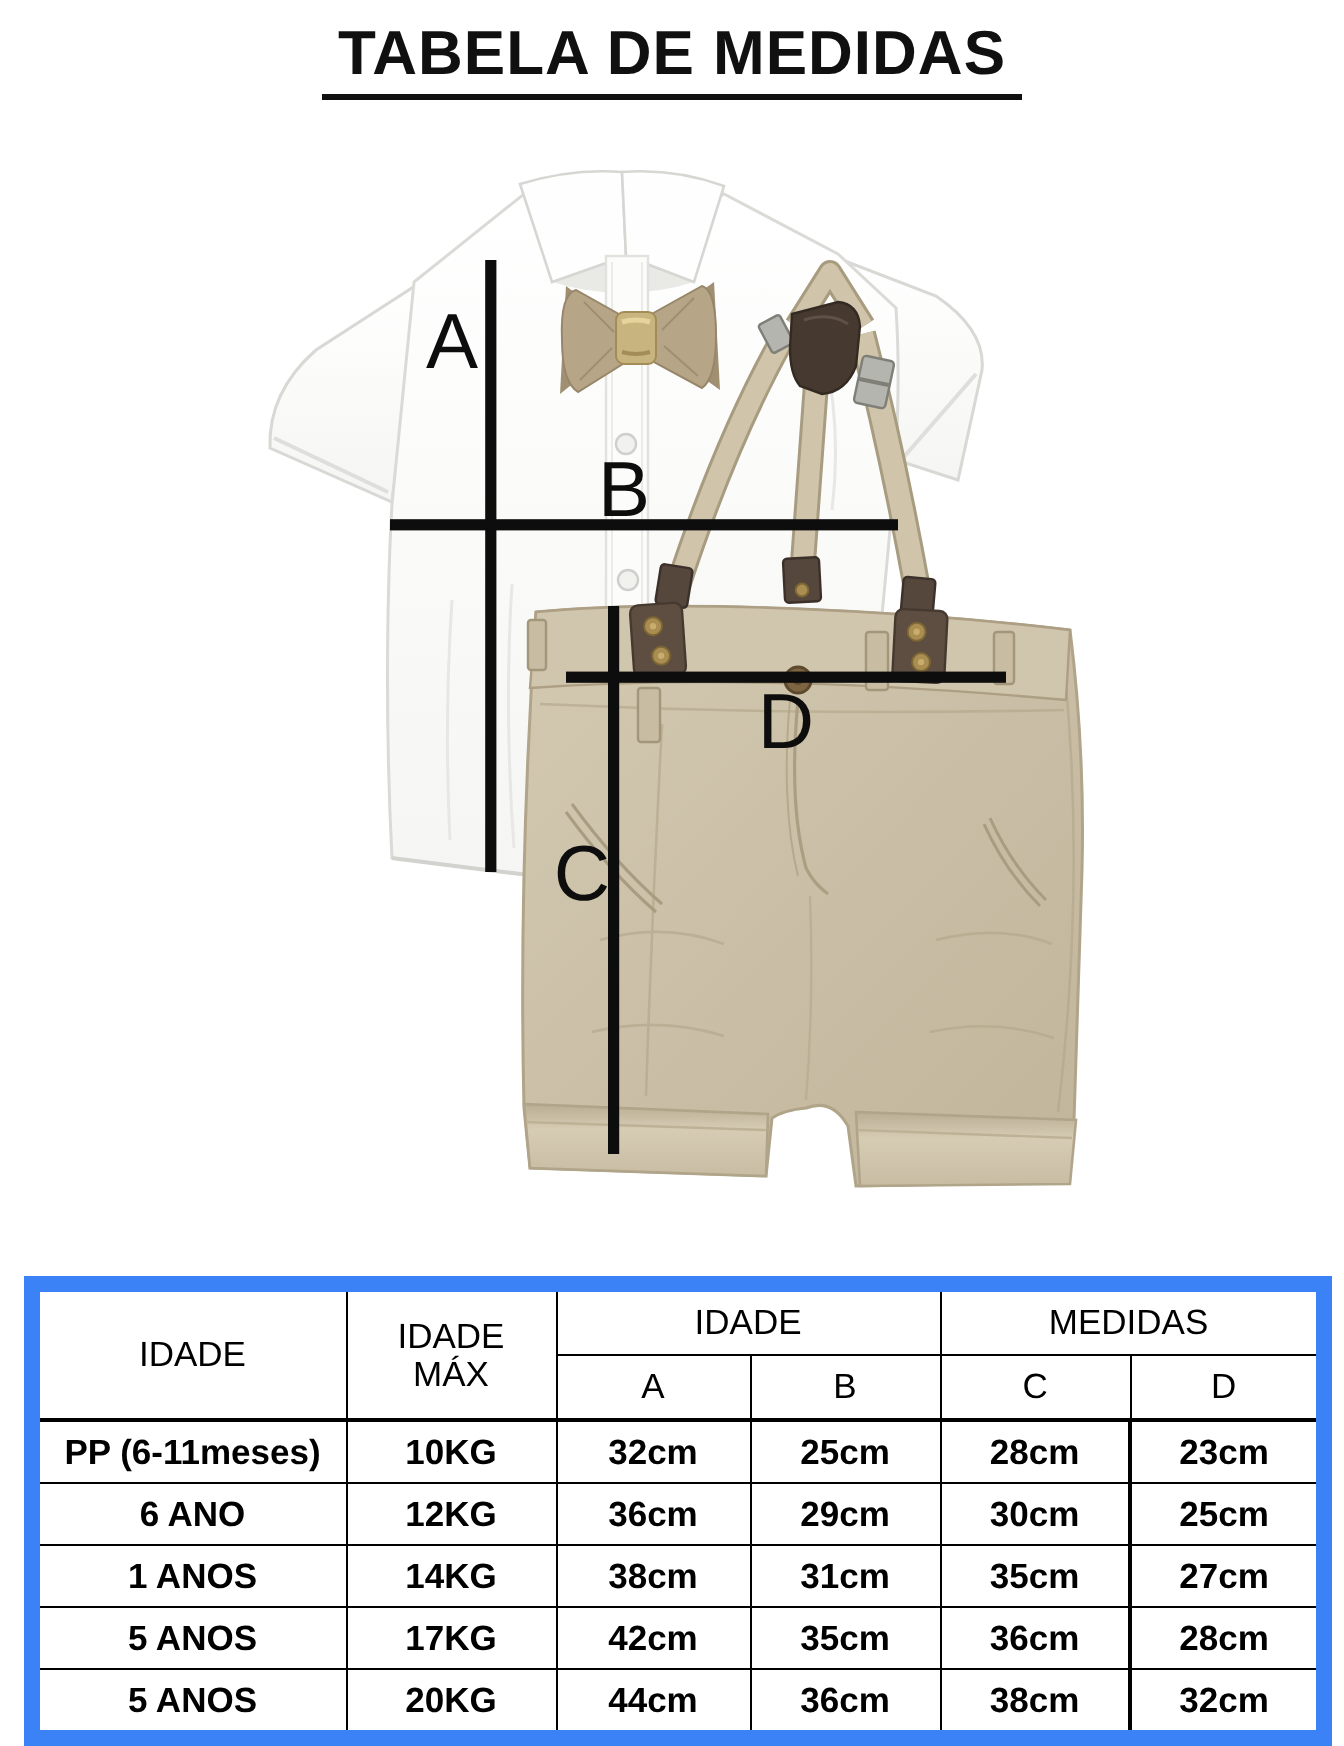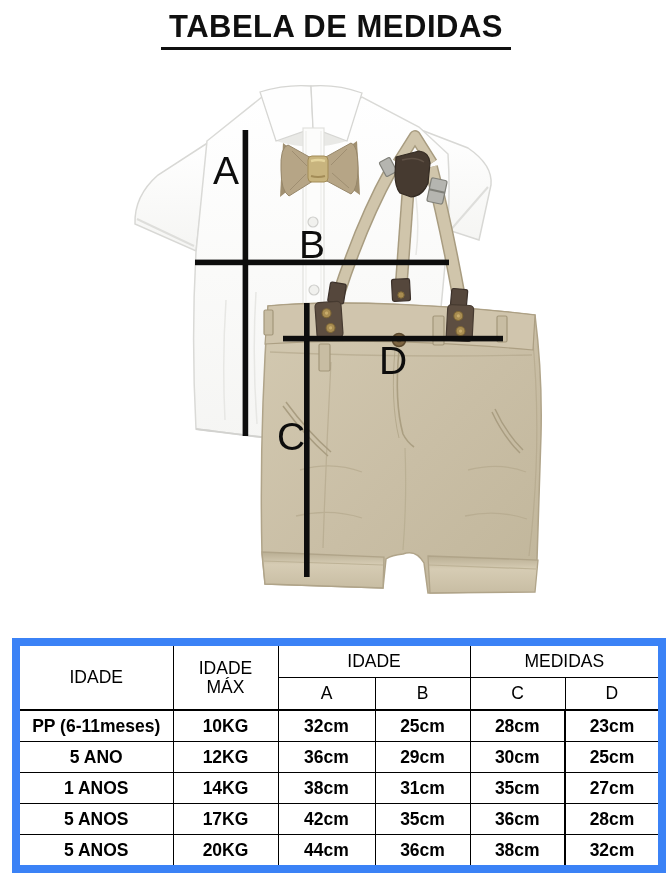--- a/index.html
+++ b/index.html
@@ -242,21 +242,21 @@
   <tbody>
     <tr>
       <td>PP (6-11meses)</td>
       <td>10KG</td>
       <td>32cm</td>
       <td>25cm</td>
       <td>28cm</td>
       <td>23cm</td>
     </tr>
     <tr>
-      <td>5 ANO</td>
+      <td>6 ANO</td>
       <td>12KG</td>
       <td>36cm</td>
       <td>29cm</td>
       <td>30cm</td>
       <td>25cm</td>
     </tr>
     <tr>
       <td>1 ANOS</td>
       <td>14KG</td>
       <td>38cm</td>

